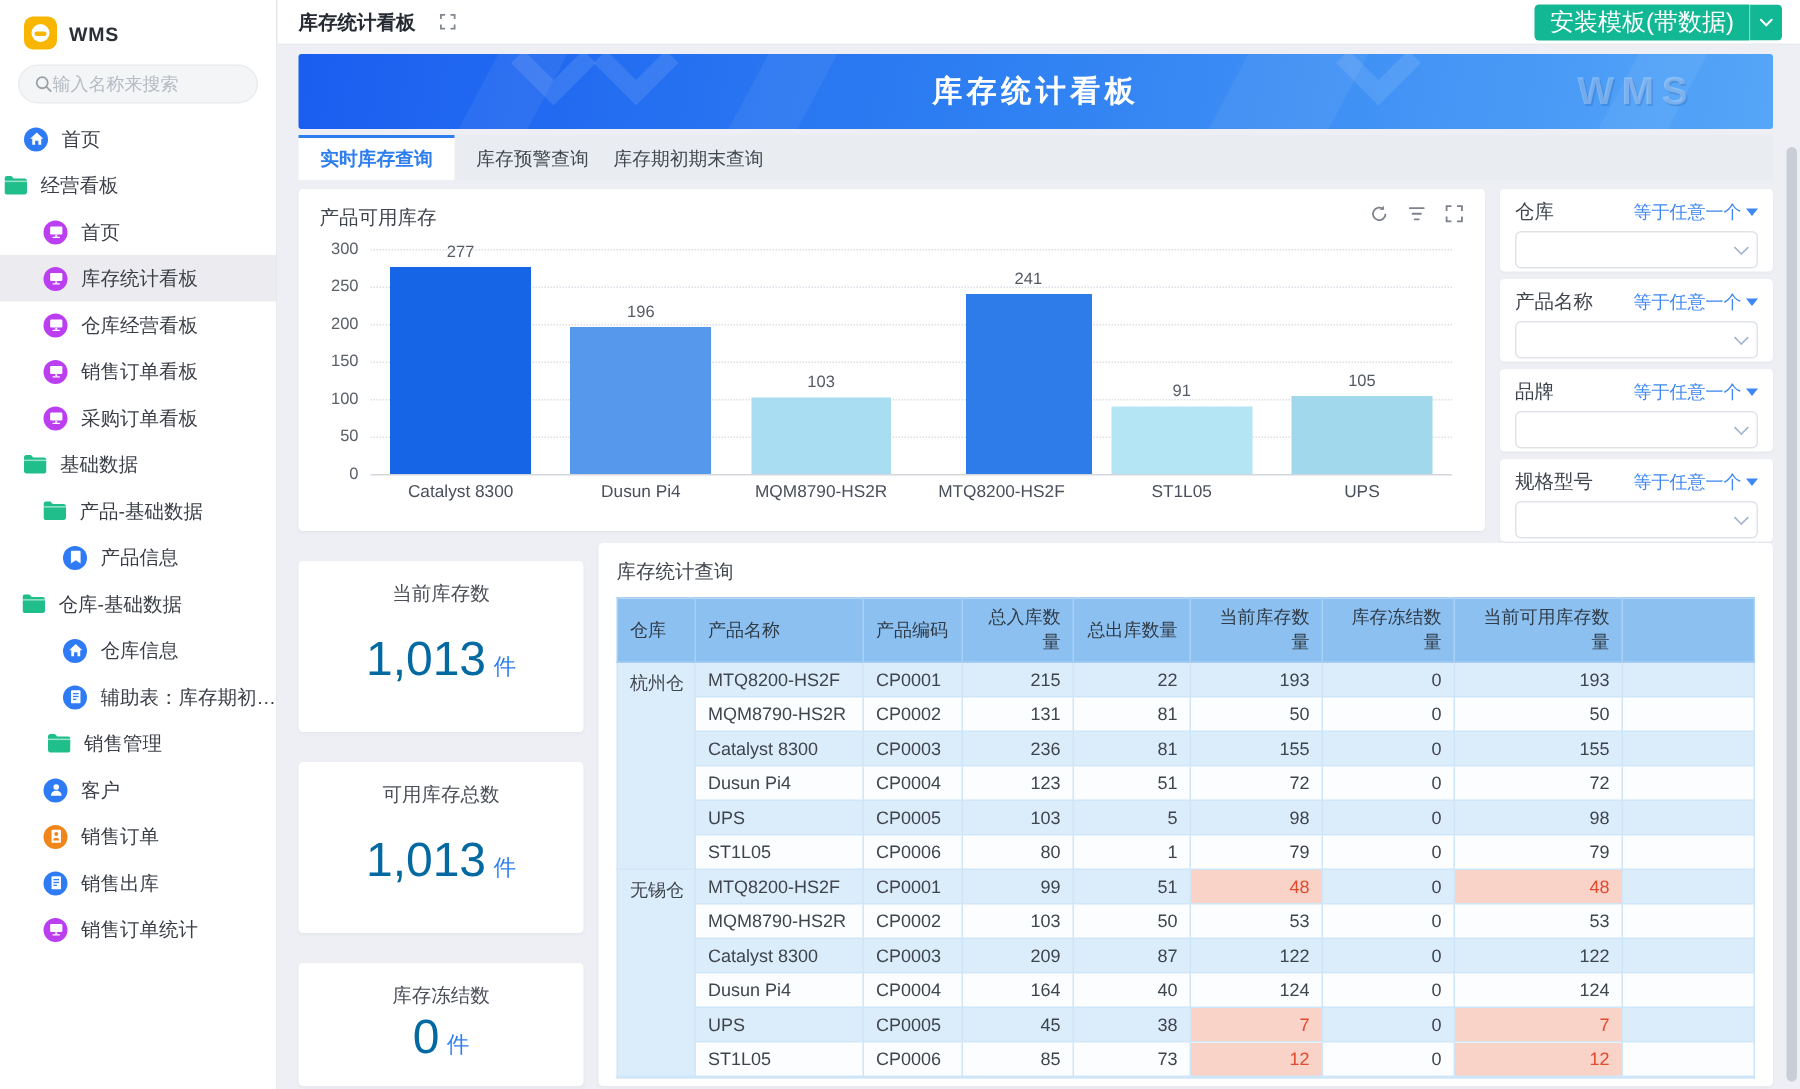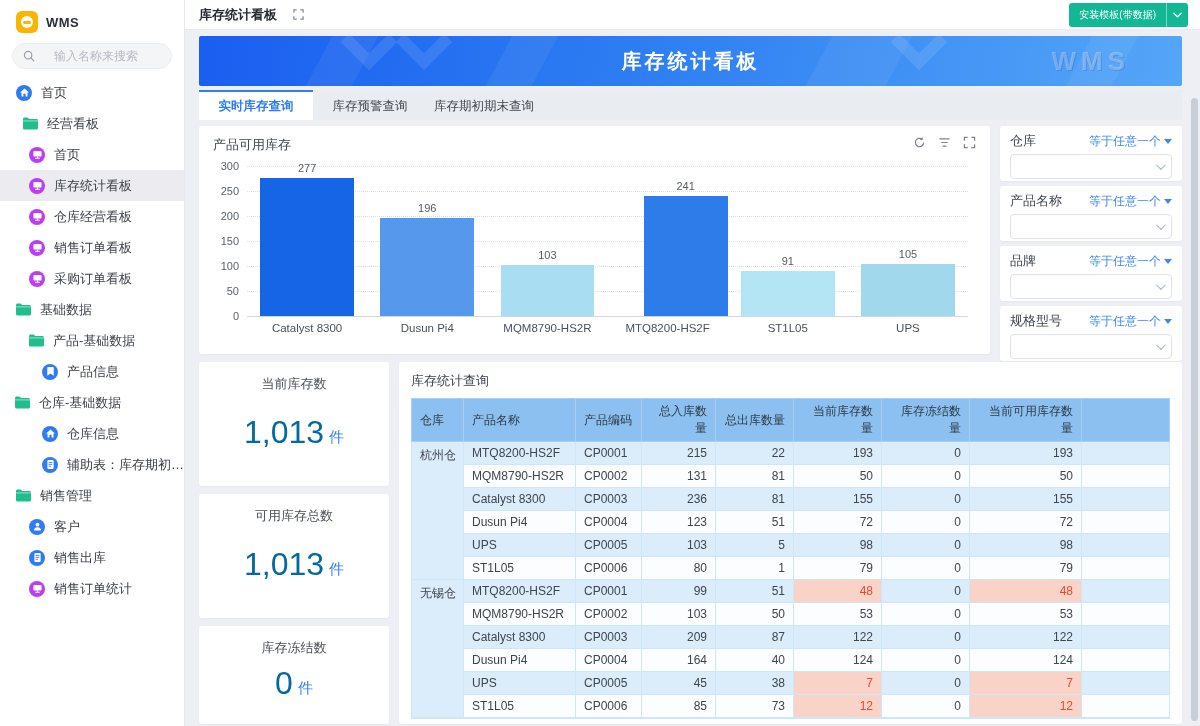--- a/index.html
+++ b/index.html
@@ -5,51 +5,51 @@
   * { box-sizing: border-box; margin: 0; padding: 0; }
   html,body { width:1200px; height:726px; overflow:hidden; font-family:"Liberation Sans",sans-serif; background:#edeff4; }
 
   
   .sidebar { position:absolute; left:0; top:0; bottom:0; width:185px; background:#fff; border-right:1px solid #e7e9ed; z-index:5; }
   .logo-row { display:flex; align-items:center; gap:8px; padding:11px 16px 8px; }
   .logo-badge { width:22px; height:22px; border-radius:6px; background:#f8b601; position:relative; flex:none; }
   .logo-badge i { position:absolute; left:5px; top:5px; width:12px; height:12px; border-radius:50%; background:#fff; }
   .logo-badge i:after { content:""; position:absolute; left:2px; top:4.5px; width:8px; height:3px; border-radius:2px; background:#f8b601; }
   .logo-text { font-size:13px; font-weight:bold; color:#2b3038; letter-spacing:.5px; }
-  .search-box { margin:2px 12px 8px; height:26px; border-radius:13px; background:#f4f5f7; border:1px solid #eaecef; display:flex; align-items:center; padding:0 10px; gap:19px; }
+  .search-box { margin:2px 12px 8px; height:26px; border-radius:13px; background:#f4f5f7; border:1px solid #eaecef; display:flex; align-items:center; padding:0 10px; gap:0; }
   .search-box input { border:none; outline:none; background:transparent; font-size:12px; color:#51565e; width:100%; font-family:inherit; }
   .search-box input::placeholder { color:#b5bbc3; }
   .menu { overflow:hidden; height:calc(100% - 80px); }
   .menu-item { height:31px; display:flex; align-items:center; gap:9px; font-size:13px; color:#3a3f47; cursor:pointer; white-space:nowrap; }
   .menu-item.active { background:#ececf0; }
   .ic-circ { width:16px; height:16px; border-radius:50%; flex:none; display:inline-flex; align-items:center; justify-content:center; }
   .ic-folder { width:15px; height:13px; flex:none; display:inline-flex; }
   .mi-label { overflow:hidden; text-overflow:ellipsis; }
 
   
   .main { position:absolute; left:185px; right:0; top:0; bottom:0; }
   .topbar { height:30px; background:#fff; display:flex; align-items:center; padding:0 14px; border-bottom:1px solid #e9ebee; position:relative; }
   .topbar-title { font-size:13px; font-weight:bold; color:#262b33; }
   .expand-top { margin-left:16px; color:#818790; display:inline-flex; cursor:pointer; }
   .btn-group { position:absolute; right:12px; top:3px; display:flex; height:24px; }
-  .btn-main { background:#12b793; color:#fff; font-size:10px; padding:0 10px; display:flex; align-items:center; border-radius:3px 0 0 3px; cursor:pointer; }
+  .btn-main { background:#12b793; color:#fff; font-size:16px; padding:0 10px; display:flex; align-items:center; border-radius:3px 0 0 3px; cursor:pointer; }
   .btn-caret { background:#12b793; width:22px; border-left:1px solid rgba(255,255,255,.45); border-radius:0 3px 3px 0; display:flex; align-items:center; justify-content:center; cursor:pointer; }
 
   .content { position:absolute; top:30px; left:0; right:0; bottom:0; background:#edeff4; padding:6px 18px 0 14px; }
 
   
   .banner { height:50px; border-radius:2px; position:relative; overflow:hidden; background:linear-gradient(100deg,#1a5ef0 0%,#2f80f2 48%,#55a6f8 100%); }
   .banner .stripe { position:absolute; top:-20px; bottom:-20px; width:46px; background:rgba(255,255,255,.06); transform:skewX(-28deg); }
   .banner .chev { position:absolute; width:40px; height:40px; border-right:12px solid rgba(255,255,255,.10); border-bottom:12px solid rgba(255,255,255,.10); transform:rotate(45deg); top:-14px; }
   .banner-title { position:absolute; left:0; right:0; top:50%; transform:translateY(-50%); text-align:center; color:#fff; font-size:20px; font-weight:bold; letter-spacing:3px; }
   .banner-mark { position:absolute; right:52px; top:50%; transform:translateY(-50%); font-size:26px; font-weight:800; letter-spacing:5px; color:rgba(255,255,255,.28); text-shadow:1px 1px 0 rgba(0,40,120,.15); }
 
   
   .tabs { display:flex; margin-top:4px; height:30px; background:#e9ecf1; }
-  .tab { width:114px; display:flex; align-items:center; justify-content:center; font-size:12.5px; color:#41464f; cursor:pointer; border-top:2px solid transparent; }
+  .tab { width:104px; display:flex; align-items:center; justify-content:center; font-size:12.5px; color:#41464f; cursor:pointer; border-top:2px solid transparent; }
   .tab.active { background:#fff; color:#2e7ef0; font-weight:bold; border-top-color:#2e7ef0; }
 
   
   .row1 { display:flex; gap:10px; margin-top:6px; height:228px; }
   .card { background:#fff; border-radius:3px; box-shadow:0 1px 2px rgba(40,60,90,.04); }
   .chart-card { flex:1; padding:10px 14px 8px; position:relative; }
   .card-title { font-size:13px; color:#3f454d; }
   .chart-tools { position:absolute; right:14px; top:10px; display:flex; gap:12px; color:#7c828c; }
   .chart-tools span { display:inline-flex; cursor:pointer; }
   .chart-body { position:relative; height:188px; margin-top:2px; }
@@ -69,21 +69,21 @@
   .filter-head { display:flex; justify-content:space-between; align-items:center; height:16px; }
   .filter-label { font-size:13px; color:#3f454d; }
   .filter-op { font-size:12px; color:#3f87f2; cursor:pointer; display:flex; align-items:center; gap:3px; }
   .filter-op .tri { width:0; height:0; border-left:4px solid transparent; border-right:4px solid transparent; border-top:5px solid #3f87f2; }
   .filter-select { margin-top:5px; height:25px; border:1px solid #dfe3e9; border-radius:4px; position:relative; cursor:pointer; background:#fff; }
   .filter-select .chev-dn { position:absolute; right:8px; top:8px; width:7px; height:7px; border-right:1.5px solid #9fb3cc; border-bottom:1.5px solid #9fb3cc; transform:rotate(45deg) translateY(-2px); }
 
   
   .row2 { display:flex; gap:10px; margin-top:8px; height:362px; }
   .stats { width:190px; display:flex; flex-direction:column; gap:8px; }
-  .stat-card { height:124px; display:flex; flex-direction:column; align-items:center; padding-top:13px; }
+  .stat-card { height:124px; display:flex; flex-direction:column; align-items:center; padding-top:13px;margin-top:12px; }
   .stat-card:last-child { flex:1; height:auto; }
   .stat-label { font-size:13px; color:#4a4f57; }
   .stat-valrow { flex:1; display:flex; align-items:center; justify-content:center; padding-bottom:14px; }
   .stat-value { font-size:32px; color:#0369a1; }
   .stat-unit { font-size:15px; color:#2e7ef0; margin-left:5px; margin-top:10px; }
 
   
   .table-card { flex:1; padding:8px 12px; display:flex; flex-direction:column; overflow:hidden; }
   .table-title { font-size:13px; color:#3f454d; margin:2px 0 8px; }
   table.data { border-collapse:collapse; width:100%; font-size:12px; table-layout:fixed; }
@@ -118,21 +118,21 @@
   </div>
   <div class="menu">
       <div class="menu-item" style="padding-left: 16px;">
         <span class="ic-circ" style="background:#2f7bf5">
           <svg width="11" height="11" viewBox="0 0 14 14">
             <path d="M7 1.8 12.6 7h-1.8v5H8.4V8.6H5.6V12H3.2V7H1.4z" fill="#fff"></path>
           </svg>
         </span>
         <span class="mi-label">首页</span>
       </div>
-      <div class="menu-item" style="padding-left: 3px; margin-left: 20px;">
+      <div class="menu-item" style="padding-left: 3px;">
         <span class="ic-folder">
           <svg width="15" height="13" viewBox="0 0 15 13">
             <path d="M0 2C0 1.1.7.4 1.5.4h3.1L6.2 2h7.3c.8 0 1.5.7 1.5 1.5v7.6c0 .8-.7 1.5-1.5 1.5h-12C.7 12.6 0 11.9 0 11.1z" fill="#1fbe8b"></path>
             <rect y="3.4" width="15" height="1" fill="#fff" opacity=".55"></rect>
           </svg>
         </span>
         <span class="mi-label">经营看板</span>
       </div>
       <div class="menu-item" style="padding-left: 29px;">
         <span class="ic-circ" style="background:#bb3ff0">
@@ -231,37 +231,47 @@
         <span class="ic-circ" style="background:#2f7bf5">
           <svg width="11" height="11" viewBox="0 0 14 14">
             <rect x="3" y="1.4" width="8" height="11.2" rx="1" fill="#fff"></rect>
             <rect x="4.6" y="3.8" width="4.8" height="1.1" fill="#2f7bf5"></rect>
             <rect x="4.6" y="6.2" width="4.8" height="1.1" fill="#2f7bf5"></rect>
             <rect x="4.6" y="8.6" width="3" height="1.1" fill="#2f7bf5"></rect>
           </svg>
         </span>
         <span class="mi-label">辅助表：库存期初期末...</span>
       </div>
-      <div class="menu-item" style="padding-left: 16px; text-align: center;">
+      <div class="menu-item" style="padding-left: 32px; text-align: center;">
         <span class="ic-folder">
           <svg width="15" height="13" viewBox="0 0 15 13">
             <path d="M0 2C0 1.1.7.4 1.5.4h3.1L6.2 2h7.3c.8 0 1.5.7 1.5 1.5v7.6c0 .8-.7 1.5-1.5 1.5h-12C.7 12.6 0 11.9 0 11.1z" fill="#1fbe8b"></path>
             <rect y="3.4" width="15" height="1" fill="#fff" opacity=".55"></rect>
           </svg>
         </span>
         <span class="mi-label">销售管理</span>
       </div>
       <div class="menu-item" style="padding-left: 29px;">
         <span class="ic-circ" style="background:#2f7bf5">
           <svg width="11" height="11" viewBox="0 0 14 14">
             <circle cx="7" cy="4.7" r="2.4" fill="#fff"></circle>
             <path d="M2.5 12c0-2.5 2-4.1 4.5-4.1S11.5 9.5 11.5 12z" fill="#fff"></path>
           </svg>
         </span>
         <span class="mi-label">客户</span>
+      </div>
+      <div class="menu-item" style="padding-left: 29px;">
+        <span class="ic-circ" style="background:#f0861a">
+          <svg width="11" height="11" viewBox="0 0 14 14">
+            <rect x="3" y="1.4" width="8" height="11.2" rx="1" fill="#fff"></rect>
+            <circle cx="7" cy="5" r="1.7" fill="#f0861a"></circle>
+            <path d="M4.3 10.7c0-1.6 1.2-2.5 2.7-2.5s2.7.9 2.7 2.5z" fill="#f0861a"></path>
+          </svg>
+        </span>
+        <span class="mi-label">销售订单</span>
       </div>
       <div class="menu-item" style="padding-left: 29px;">
         <span class="ic-circ" style="background:#2f7bf5">
           <svg width="11" height="11" viewBox="0 0 14 14">
             <rect x="3" y="1.4" width="8" height="11.2" rx="1" fill="#fff"></rect>
             <rect x="4.6" y="3.8" width="4.8" height="1.1" fill="#2f7bf5"></rect>
             <rect x="4.6" y="6.2" width="4.8" height="1.1" fill="#2f7bf5"></rect>
             <rect x="4.6" y="8.6" width="3" height="1.1" fill="#2f7bf5"></rect>
           </svg>
         </span>

